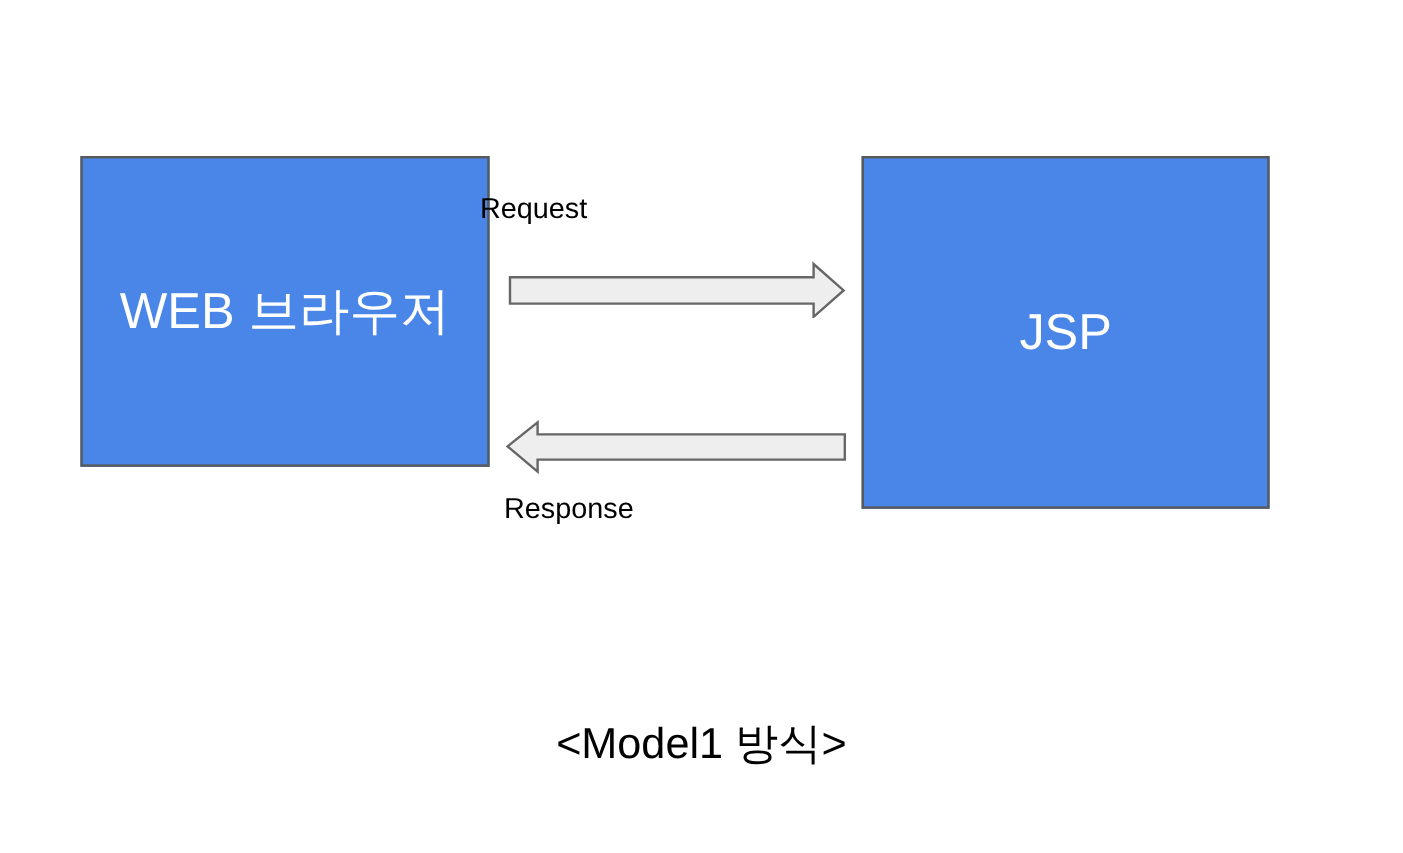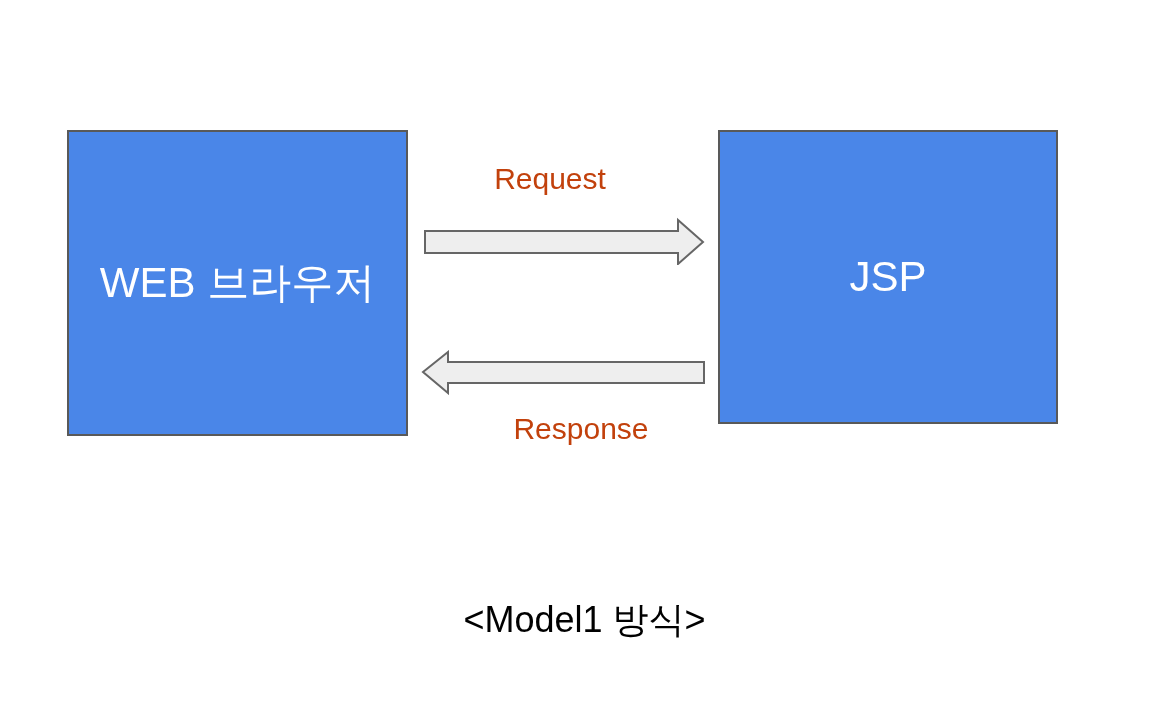--- a/index.html
+++ b/index.html
@@ -28,21 +28,21 @@
     color: #ffffff;
     font-size: 42px;
     line-height: 1.1;
     white-space: nowrap;
     text-align: center;
   }
   .node-web {
     left: 67px;
     top: 130px;
     width: 341px;
-    height: 306px;
+    height: 259px;
   }
   .node-jsp {
     left: 718px;
     top: 130px;
     width: 340px;
     height: 294px;
   }
   .arrow-svg {
     position: absolute;
     display: block;
@@ -60,33 +60,33 @@
     height: 45px;
   }
   .arrow-shape {
     fill: #eeeeee;
     stroke: #666666;
     stroke-width: 2;
     stroke-linejoin: miter;
   }
   .flow-label {
     position: absolute;
-    color: #c2410c;
-    font-size: 30px;
+    color: #000000;
+    font-size: 24px;
     line-height: 1.1;
-    text-align: center;
+    text-align: left;
     white-space: nowrap;
   }
   .label-request {
     left: 400px;
     top: 162px;
     width: 300px;
   }
   .label-response {
-    left: 431px;
+    left: 420px;
     top: 412px;
     width: 300px;
   }
   .caption {
     position: absolute;
     left: 0;
     top: 598px;
     width: 1169px;
     text-align: center;
     color: #000000;

